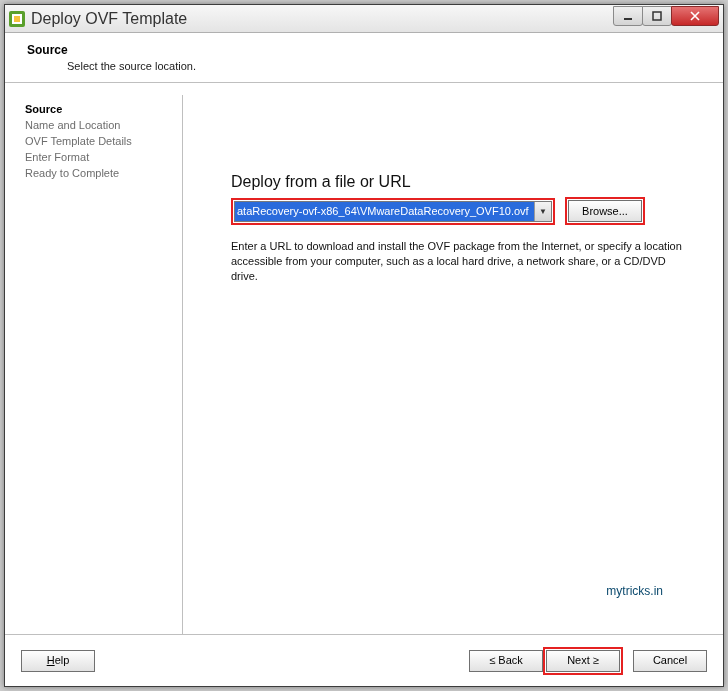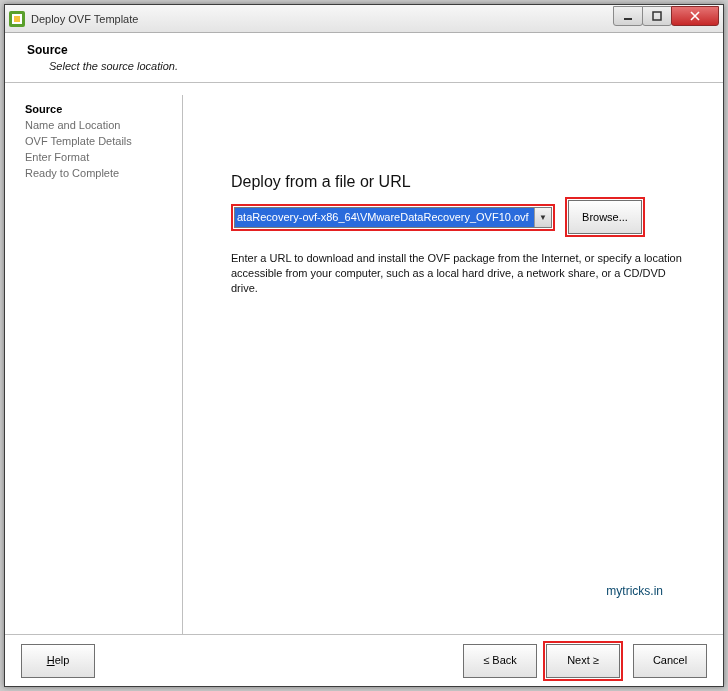--- a/index.html
+++ b/index.html
@@ -35,21 +35,21 @@
   .titlebar .app-icon {
     width: 16px;
     height: 16px;
     margin-right: 6px;
     display: inline-flex;
     align-items: center;
     justify-content: center;
   }
   .titlebar .title-text {
     color: #333;
-    font-size: 11px;
+    font-size: 16px;
     flex: 1;
   }
   .win-controls {
     display: flex;
     gap: 0;
     height: 20px;
     margin-top: -6px;
   }
   .win-btn {
     width: 30px;
@@ -74,25 +74,24 @@
     padding: 10px 22px 10px 22px;
     border-bottom: 1px solid #bfbfbf;
     background: #ffffff;
   }
   .header-title {
     font-weight: bold;
     font-size: 12px;
     color: #000;
   }
   .header-sub {
-    margin-left: 22px;
+    margin-left: 40px;
     margin-top: 3px;
     color: #1a1a1a;
     font-size: 11px;
-    font-style: italic;
   }
   .body-area {
     display: flex;
     height: 555px;
     padding: 12px 14px 0 14px;
   }
   .side-nav {
     width: 164px;
     border-right: 1px solid #bfbfbf;
     padding: 6px 6px 6px 4px;
@@ -156,21 +155,21 @@
     justify-content: center;
     color: #333;
     font-size: 8px;
   }
   .browse-wrap {
     border: 2px solid #e52121;
     padding: 1px;
   }
   .std-btn {
     min-width: 74px;
-    height: 34px;
+    height: 22px;
     padding: 0 10px;
     border: 1px solid #707070;
     background: linear-gradient(to bottom, #fefefe, #e2e2e2);
     font-family: inherit;
     font-size: 11px;
     line-height: 19px;
     color: #000;
     text-align: center;
     cursor: pointer;
   }
@@ -199,21 +198,21 @@
     background: #fff;
     display: flex;
     align-items: center;
     padding: 0 16px;
     margin-top: 10px;
   }
   .footer .spacer { flex: 1; }
   .footer .btn-wrap { display: inline-block; }
   .footer .btn-wrap.emph { border: 2px solid #e52121; padding: 1px; }
   .footer .std-btn { min-width: 74px; }
-  .footer .group { display: flex; gap: 6px; align-items: center; margin-left: 10px; }
+  .footer .group { display: flex; gap: 0; align-items: center; margin-left: 10px; }
   .underline-first::first-letter { text-decoration: underline; }
 </style>
 </head>
 <body>
 
 <div class="window">
 
   <div class="titlebar">
     <span class="app-icon">
       <svg width="16" height="16" viewBox="0 0 16 16">

